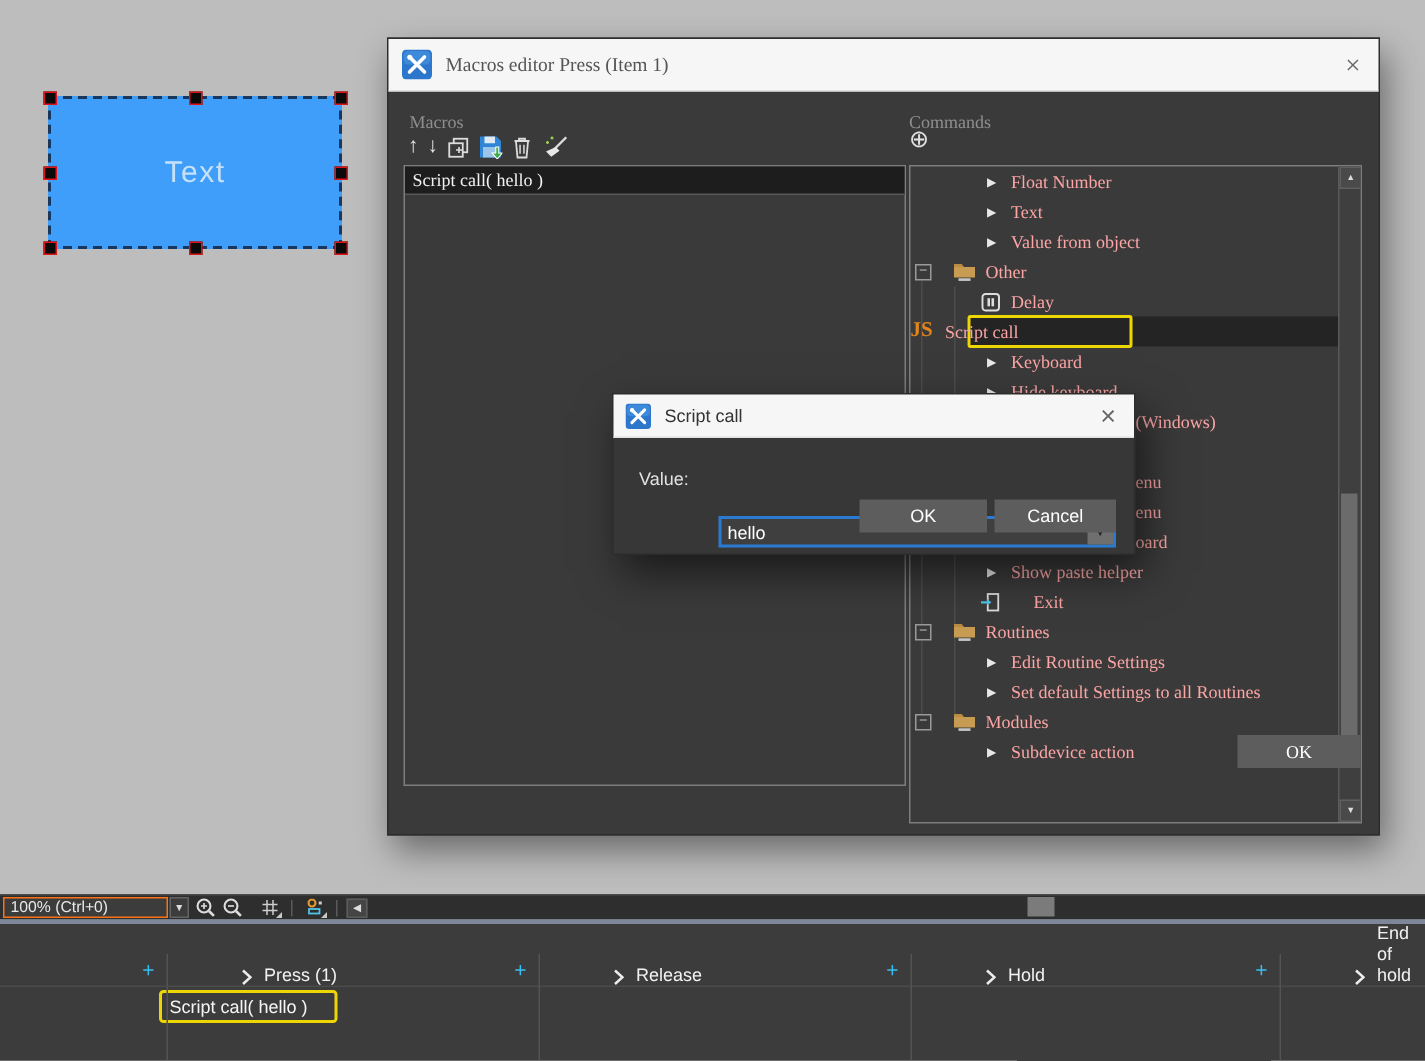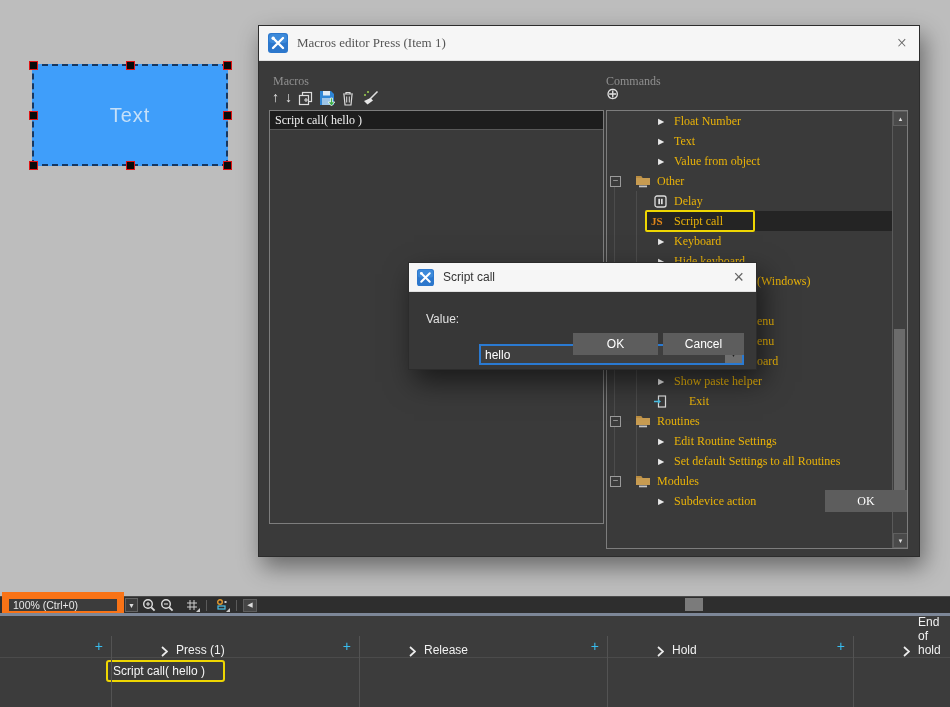--- a/index.html
+++ b/index.html
@@ -23,30 +23,30 @@
   .panlbl{position:absolute;color:#8f8f8f;font-size:12px;}
   #mac-tools{position:absolute;left:13px;top:64px;display:flex;align-items:center;gap:6px;height:16px;}
   #mac-tools .ar{font-size:14px;color:#e6e6e6;font-weight:bold;line-height:14px;}
   #mac-list{position:absolute;left:10px;top:84px;width:333px;height:412px;border:1px solid #7d7d7d;}
   .mrow{height:18px;background:#1d1d1d;border-bottom:1px solid #585858;display:flex;align-items:center;
         padding-left:5px;color:#f2f2f2;}
   #cmd-add{position:absolute;left:347px;top:60px;font-size:16px;color:#e0e0e0;line-height:16px;}
   #tree{position:absolute;left:347px;top:84px;width:300px;height:437px;border:1px solid #7d7d7d;overflow:hidden;}
   .guide{position:absolute;width:1px;background:#4c4c4c;}
   .trow{position:relative;height:20px;display:flex;align-items:center;}
-  .trow .lbl{color:#eab308;white-space:nowrap;}
+  .trow .lbl{color:#fca5a5;white-space:nowrap;}
   .minus{width:9px;height:9px;margin-left:3px;border:1px solid #9a9a9a;background:#3a3a3a;color:#ddd;
          font-size:10px;line-height:7px;text-align:center;flex:none;}
   .fold{margin-left:14px;flex:none;}
   .trow.folder .lbl{margin-left:6px;}
   .tri{margin-left:51px;width:10px;font-size:8px;color:#e8e8e8;flex:none;}
   .trow.item .lbl{margin-left:6px;}
   .dlyico{margin-left:47px;flex:none;}
   .trow.delay .lbl{margin-left:7px;}
-  .jsico{margin-left:44px;width:19px;color:#e0861a;font-weight:bold;font-size:11px;flex:none;z-index:2;}
+  .jsico{width:19px;color:#e0861a;font-weight:bold;font-size:14px;flex:none;z-index:2;}
   .trow.js .lbl{margin-left:4px;z-index:2;}
   .exitico{margin-left:46px;flex:none;}
   .trow.exit .lbl{margin-left:22px;}
   .trow.frag .lbl{margin-left:150px;}
   .selbg{position:absolute;left:38px;right:15px;top:0;bottom:0;background:#242424;}
   .ybox{position:absolute;left:38px;top:-1px;width:106px;height:18px;border:2px solid #eed602;border-radius:2px;z-index:1;}
   
   #tsb{position:absolute;right:0;top:0;bottom:0;width:14px;background:#3f3f3f;border-left:1px solid #5a5a5a;}
   .sbtn{position:absolute;left:0;width:13px;height:13px;background:#4a4a4a;border:1px solid #5f5f5f;
         color:#ddd;font-size:6px;display:flex;align-items:center;justify-content:center;}
@@ -63,21 +63,21 @@
   #combo{position:absolute;left:70px;top:41px;width:261px;height:17px;border:2px solid #2a7ad2;background:#3f3f3f;
          display:flex;margin-top:40px;}
   #combo input{flex:1;background:transparent;border:none;outline:none;color:#fff;font-family:"Liberation Sans",sans-serif;
          font-size:12px;padding:0 0 0 4px;}
   #combo .drop{width:17px;background:#6f6f6f;color:#222;font-size:8px;display:flex;align-items:center;justify-content:center;}
   #sd-ok{position:absolute;left:164px;top:70px;width:85px;height:22px;}
   #sd-cancel{position:absolute;left:254px;top:70px;width:81px;height:22px;}
   
   #ztoolbar{position:absolute;left:0;top:596px;width:950px;height:16px;background:#2e2e2e;border-top:1px solid #4a4a4a;
          display:flex;align-items:center;}
-  #zoomcombo{width:104px;height:12px;margin-left:2px;background:#3c3c3c;border:7px solid #f97316;color:#e8e8e8;
+  #zoomcombo{width:104px;height:12px;margin-left:2px;background:#3c3c3c;border:1px solid #f97316;color:#e8e8e8;
          font-size:10.5px;display:flex;align-items:center;padding-left:4px;white-space:nowrap;overflow:hidden;}
   #zoomdrop{width:13px;height:14px;margin-left:1px;background:#3c3c3c;border:1px solid #636363;color:#ddd;font-size:7px;
          display:flex;align-items:center;justify-content:center;box-sizing:border-box;}
   .zt-ic{margin-left:4px;position:relative;}
   .corner{position:absolute;right:-2px;bottom:-1px;width:0;height:0;border-left:4px solid transparent;border-bottom:4px solid #c9c9c9;}
   .vsep{width:1px;height:11px;background:#5a5a5a;margin:0 4px;}
   #backbtn{width:14px;height:13px;background:#454545;border:1px solid #5d5d5d;color:#ddd;font-size:7px;
          display:flex;align-items:center;justify-content:center;margin-left:2px;box-sizing:border-box;}
   #hthumb{position:absolute;left:685px;top:1px;width:18px;height:13px;background:#7b7b7b;}
   #splitter{position:absolute;left:0;top:613px;width:950px;height:3px;background:#7d8798;}

